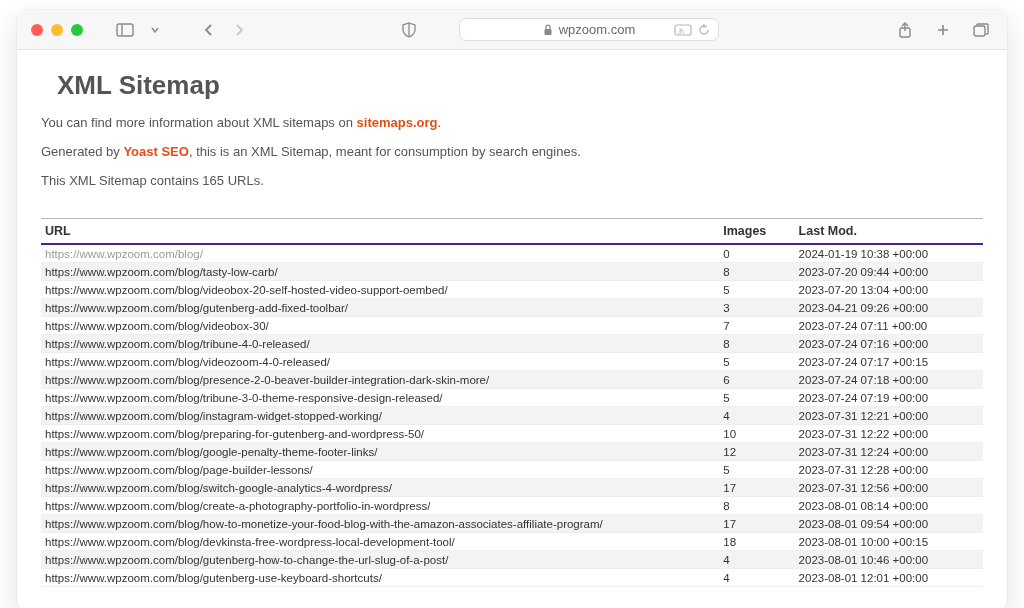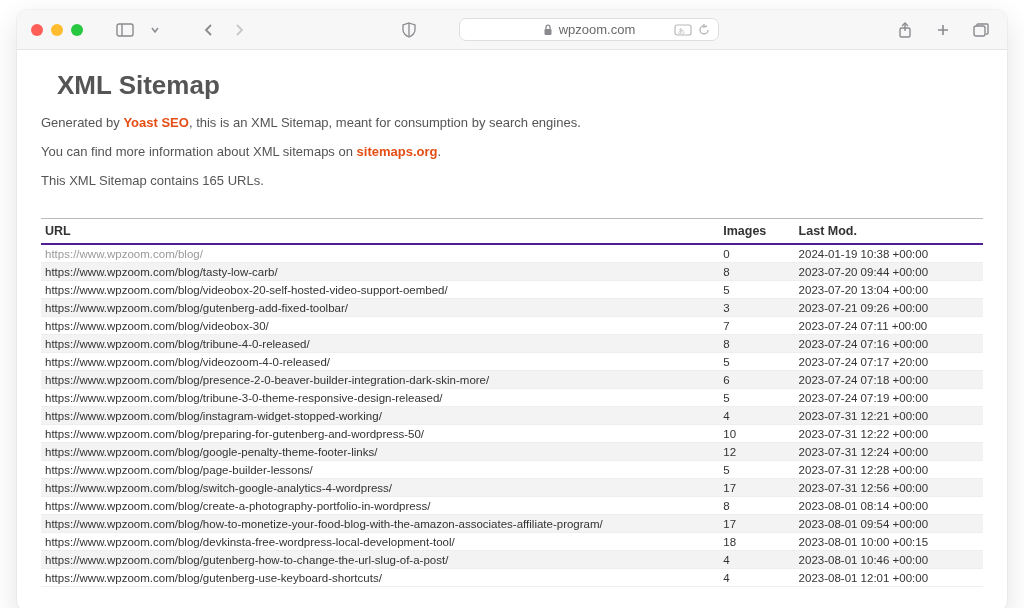--- a/index.html
+++ b/index.html
@@ -124,25 +124,25 @@
             <path d="M4 3 V2 a1 1 0 0 1 1 -1 h9 a1 1 0 0 1 1 1 v8 a1 1 0 0 1 -1 1 h-1"></path>
           </svg>
       </div>
     </div>
   </div>
 
   <div class="content">
     <h1>XML Sitemap</h1>
 
     <p class="desc">
+      <span>You can find more information about XML sitemaps on </span><a class="link">sitemaps.org</a><span>.</span>
+    </p>
+
+    <p class="desc">
       <span>Generated by </span><a class="link">Yoast SEO</a><span>, this is an XML Sitemap, meant for consumption by search engines.</span>
-    </p>
-
-    <p class="desc">
-      <span>You can find more information about XML sitemaps on </span><a class="link">sitemaps.org</a><span>.</span>
     </p>
 
     <p class="count">This XML Sitemap contains 165 URLs.</p>
 
     <table>
       <thead>
         <tr>
           <th class="col-url">URL</th>
           <th class="col-img">Images</th>
           <th class="col-mod">Last Mod.</th>
@@ -160,36 +160,36 @@
             <td>2023-07-20 09:44 +00:00</td>
           </tr>
           <tr>
             <td class="url"><a>https://www.wpzoom.com/blog/videobox-20-self-hosted-video-support-oembed/</a></td>
             <td>5</td>
             <td>2023-07-20 13:04 +00:00</td>
           </tr>
           <tr>
             <td class="url"><a>https://www.wpzoom.com/blog/gutenberg-add-fixed-toolbar/</a></td>
             <td>3</td>
-            <td>2023-07-21 09:26 +00:00</td>
+            <td>2023-04-21 09:26 +00:00</td>
           </tr>
           <tr>
             <td class="url"><a>https://www.wpzoom.com/blog/videobox-30/</a></td>
             <td>7</td>
             <td>2023-07-24 07:11 +00:00</td>
           </tr>
           <tr>
             <td class="url"><a>https://www.wpzoom.com/blog/tribune-4-0-released/</a></td>
             <td>8</td>
             <td>2023-07-24 07:16 +00:00</td>
           </tr>
           <tr>
             <td class="url"><a>https://www.wpzoom.com/blog/videozoom-4-0-released/</a></td>
             <td>5</td>
-            <td>2023-07-24 07:17 +20:00</td>
+            <td>2023-07-24 07:17 +00:15</td>
           </tr>
           <tr>
             <td class="url"><a>https://www.wpzoom.com/blog/presence-2-0-beaver-builder-integration-dark-skin-more/</a></td>
             <td>6</td>
             <td>2023-07-24 07:18 +00:00</td>
           </tr>
           <tr>
             <td class="url"><a>https://www.wpzoom.com/blog/tribune-3-0-theme-responsive-design-released/</a></td>
             <td>5</td>
             <td>2023-07-24 07:19 +00:00</td>

